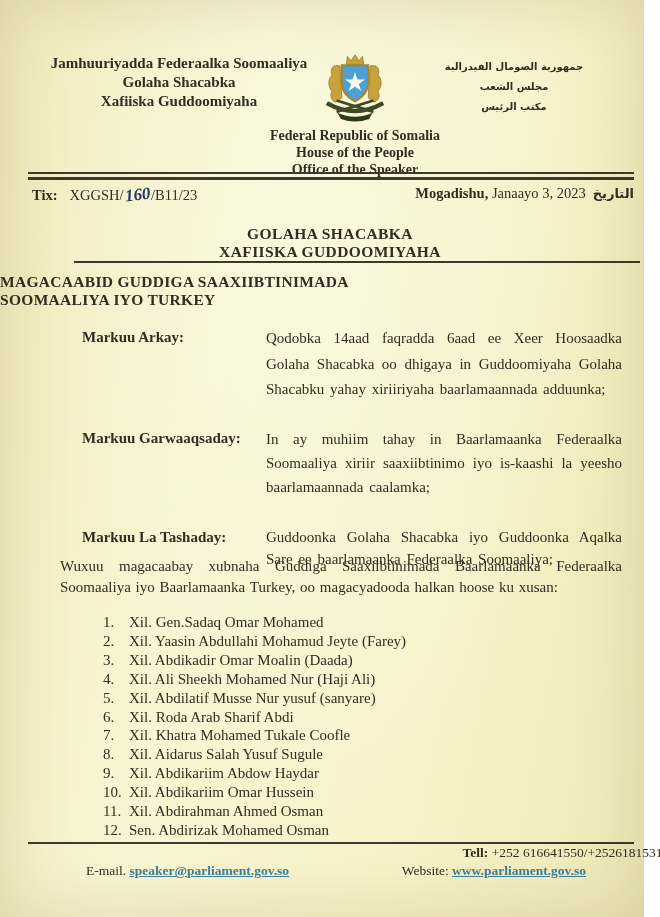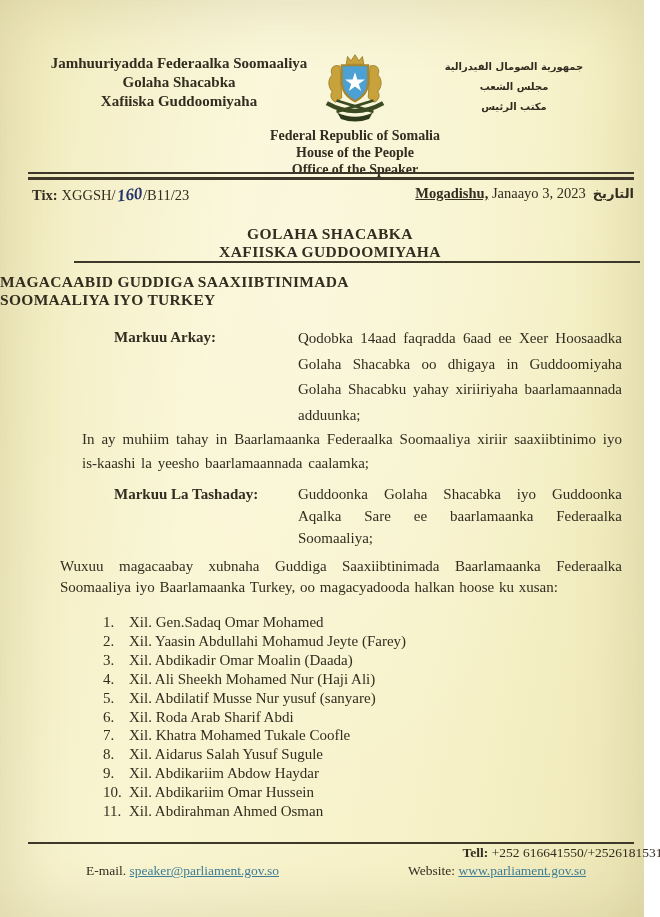--- a/index.html
+++ b/index.html
@@ -22,48 +22,48 @@
   .hdr-english{top:127px;left:238px;width:234px;font-weight:bold;font-size:14px;line-height:17px;text-align:center;}
   .hdr-arabic{top:57px;right:22px;width:216px;font-weight:bold;font-size:10px;line-height:20px;text-align:center;direction:rtl;font-family:"DejaVu Sans",sans-serif;}
 
   
   .rule-double{top:172px;left:28px;width:606px;height:3px;border-top:2px solid #3e382a;border-bottom:3px solid #3e382a;}
   .rule-title{top:261px;left:74px;width:566px;border-top:2px solid #3e382a;}
   .rule-footer{top:842px;left:28px;width:606px;border-top:2px solid #3e382a;}
 
   
   .ref-row{top:185px;left:32px;width:602px;display:flex;justify-content:space-between;font-size:14.5px;}
-  .ref-label{font-weight:bold;margin-right:4px;}
+  .ref-label{font-weight:bold;margin-right:12px;}
   .hand{display:inline-block;font-style:italic;font-weight:bold;color:#24356e;font-size:17px;transform:rotate(-7deg);margin:0 1px;}
-  .date-city{font-weight:bold;text-decoration:underline;}
+  .date-city{font-weight:bold;}
   .date-arabic{font-family:"DejaVu Sans",sans-serif;font-size:13px;margin-right:0;margin-left:7px;font-weight:bold;margin-top:30px;}
 
   
   .title-block{top:225px;left:0;width:660px;text-align:center;font-weight:bold;font-size:15.5px;line-height:17.5px;letter-spacing:0.4px;}
   .subject-block{top:273px;left:0;width:660px;text-align:left;font-weight:bold;font-size:15.5px;line-height:17.5px;letter-spacing:0.3px;}
 
   
   .clause{left:82px;width:540px;display:flex;}
-  .clause-label{width:184px;flex:none;font-weight:bold;font-size:15px;line-height:22px;margin-left:32px;}
+  .clause-label{width:184px;flex:none;font-weight:bold;font-size:15px;line-height:22px;}
   .clause-text{flex:1;text-align:justify;font-size:15px;line-height:25.5px;word-spacing:2px;}
   .clause.c2 .clause-text{line-height:24px;}
   .clause.c3 .clause-text{line-height:22px;}
 
   .body-par{top:556px;left:60px;width:562px;text-align:justify;font-size:15px;line-height:21px;word-spacing:1px;}
 
   
   .members{top:613px;left:103px;width:440px;font-size:15px;}
   .member{display:flex;line-height:18.9px;}
   .member-num{width:26px;flex:none;}
   .member-name{flex:1;}
 
   
   .foot-tel{top:845px;left:15px;width:660px;text-align:right;font-size:13.5px;}
   .foot-row{top:863px;left:86px;width:500px;display:flex;justify-content:space-between;font-size:13.5px;}
-  .link{color:#3d7d96;text-decoration:underline;cursor:pointer;}
+  .link{color:#3d7d96;text-decoration:underline;cursor:pointer;font-weight:bold;}
 </style>
 </head>
 <body>
 
 <div class="page">
 
   <div class="abs hdr-somali">
     <div>Jamhuuriyadda Federaalka Soomaaliya</div>
     <div>Golaha Shacabka</div>
     <div>Xafiiska Guddoomiyaha</div>
@@ -114,23 +114,24 @@
   <div class="abs subject-block">
     <div>MAGACAABID GUDDIGA SAAXIIBTINIMADA</div>
     <div>SOOMAALIYA IYO TURKEY</div>
   </div>
 
   <div class="abs clause c1" style="top:326px;">
     <div class="clause-label">Markuu Arkay:</div>
     <div class="clause-text">Qodobka 14aad faqradda 6aad ee Xeer Hoosaadka Golaha Shacabka oo dhigaya in Guddoomiyaha Golaha Shacabku yahay xiriiriyaha baarlamaannada adduunka;</div>
   </div>
   <div class="abs clause c2" style="top:427px;">
+    <div class="clause-label">Markuu Garwaaqsaday:</div>
     <div class="clause-text">In ay muhiim tahay in Baarlamaanka Federaalka Soomaaliya xiriir saaxiibtinimo iyo is-kaashi la yeesho baarlamaannada caalamka;</div>
   </div>
-  <div class="abs clause c3" style="top:483px;">
+  <div class="abs clause c3" style="top:526px;">
     <div class="clause-label">Markuu La Tashaday:</div>
     <div class="clause-text">Guddoonka Golaha Shacabka iyo Guddoonka Aqalka Sare ee baarlamaanka Federaalka Soomaaliya;</div>
   </div>
 
   <div class="abs body-par">Wuxuu magacaabay xubnaha Guddiga Saaxiibtinimada Baarlamaanka Federaalka Soomaaliya iyo Baarlamaanka Turkey, oo magacyadooda halkan hoose ku xusan:</div>
 
   <div class="abs members">
     <div class="member">
         <span class="member-num">1.</span>
         <span class="member-name">Xil. Gen.Sadaq Omar Mohamed</span>
@@ -167,20 +168,24 @@
         <span class="member-num">9.</span>
         <span class="member-name">Xil. Abdikariim Abdow Haydar</span>
       </div>
     <div class="member">
         <span class="member-num">10.</span>
         <span class="member-name">Xil. Abdikariim Omar Hussein</span>
       </div>
     <div class="member">
         <span class="member-num">11.</span>
         <span class="member-name">Xil. Abdirahman Ahmed Osman</span>
+      </div>
+    <div class="member">
+        <span class="member-num">12.</span>
+        <span class="member-name">Sen. Abdirizak Mohamed Osman</span>
       </div>
   </div>
 
   <div class="abs rule-footer"></div>
   <div class="abs foot-tel">
     <span class="bold">Tell:</span><span> +252 616641550/+252618153111</span>
   </div>
   <div class="abs foot-row">
     <div>
       <span>E-mail.</span>

